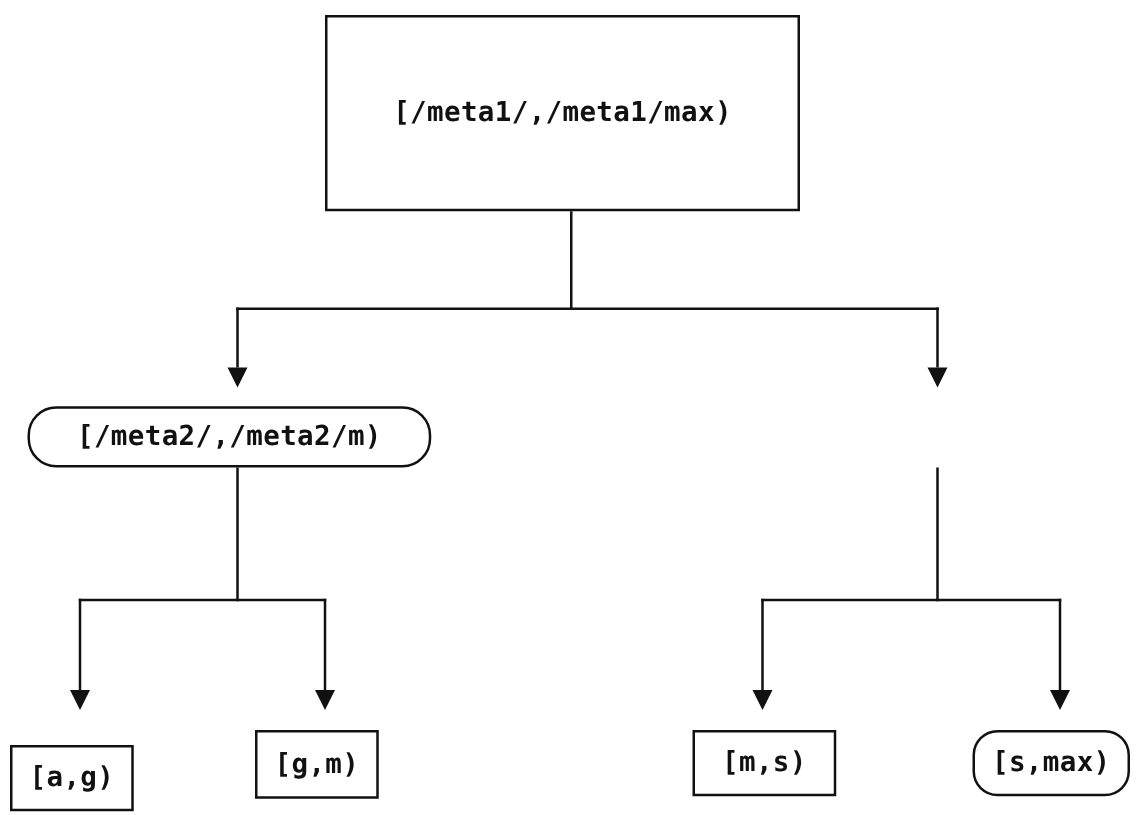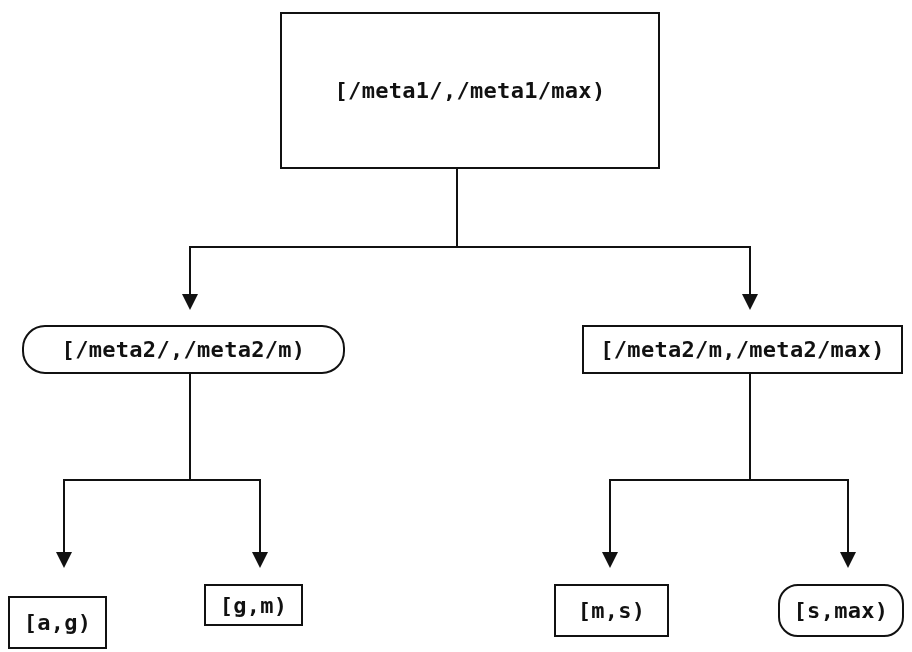--- a/index.html
+++ b/index.html
@@ -22,25 +22,25 @@
     background: #ffffff;
     color: #111111;
     display: flex;
     align-items: center;
     justify-content: center;
     font-size: 22px;
     font-weight: 700;
     letter-spacing: 0.3px;
     white-space: nowrap;
   }
-  .node-root      { left: 260px; top: 12px;  width: 380px; height: 157px; margin-left: 20px; }
+  .node-root      { left: 260px; top: 12px;  width: 380px; height: 157px; }
   .node-mid-left  { left: 22px;  top: 325px; width: 323px; height: 49px; border-radius: 23px; }
   .node-mid-right { left: 582px; top: 325px; width: 321px; height: 49px; }
   .node-leaf-ag   { left: 8px;   top: 596px; width: 99px;  height: 53px; }
-  .node-leaf-gm   { left: 204px; top: 584px; width: 99px;  height: 42px; }
+  .node-leaf-gm   { left: 204px; top: 584px; width: 99px;  height: 55px; }
   .node-leaf-ms   { left: 554px; top: 584px; width: 115px;  height: 53px; }
   .node-leaf-smax { left: 778px; top: 584px; width: 126px; height: 53px; border-radius: 20px; }
 
   .line {
     position: absolute;
     background: #111111;
   }
   
   .l1-stem       { left: 456px; top: 169px; width: 2px;   height: 79px; }
   .l1-hbar       { left: 189px; top: 246px; width: 562px; height: 2px; }
@@ -76,21 +76,20 @@
 </style>
 </head>
 <body>
 
 <div class="canvas">
 
   <div class="node node-root">[/meta1/,/meta1/max)</div>
 
   <div class="node node-mid-left">[/meta2/,/meta2/m)</div>
 
-  <div class="node node-mid-right">[/meta2/m,/meta2/max)</div>
 
   <div class="node node-leaf-ag">[a,g)</div>
 
   <div class="node node-leaf-gm">[g,m)</div>
 
   <div class="node node-leaf-ms">[m,s)</div>
 
   <div class="node node-leaf-smax">[s,max)</div>
 
   <div class="line l1-stem"></div>

